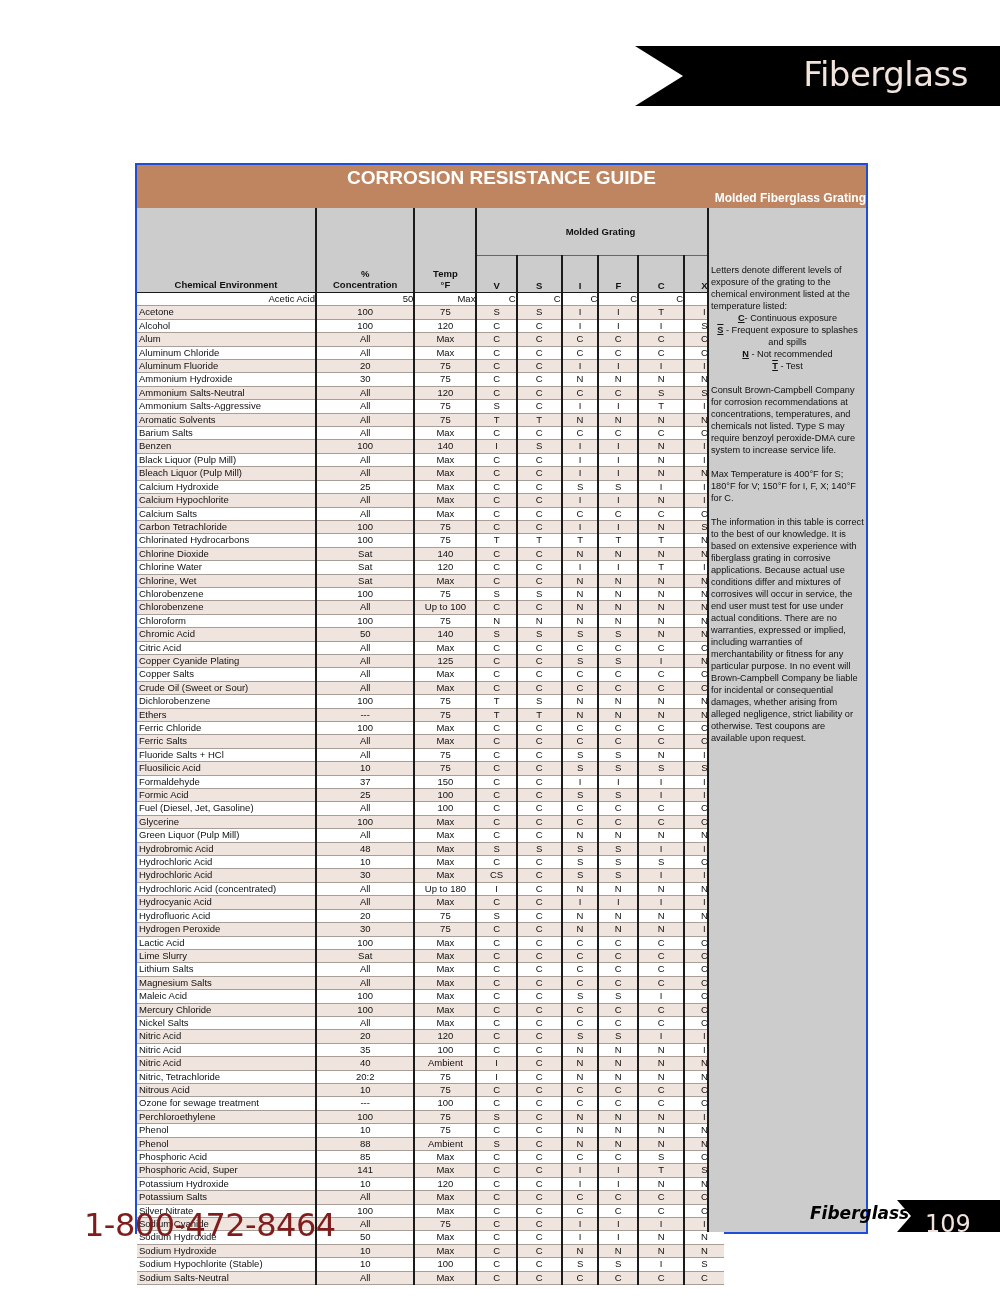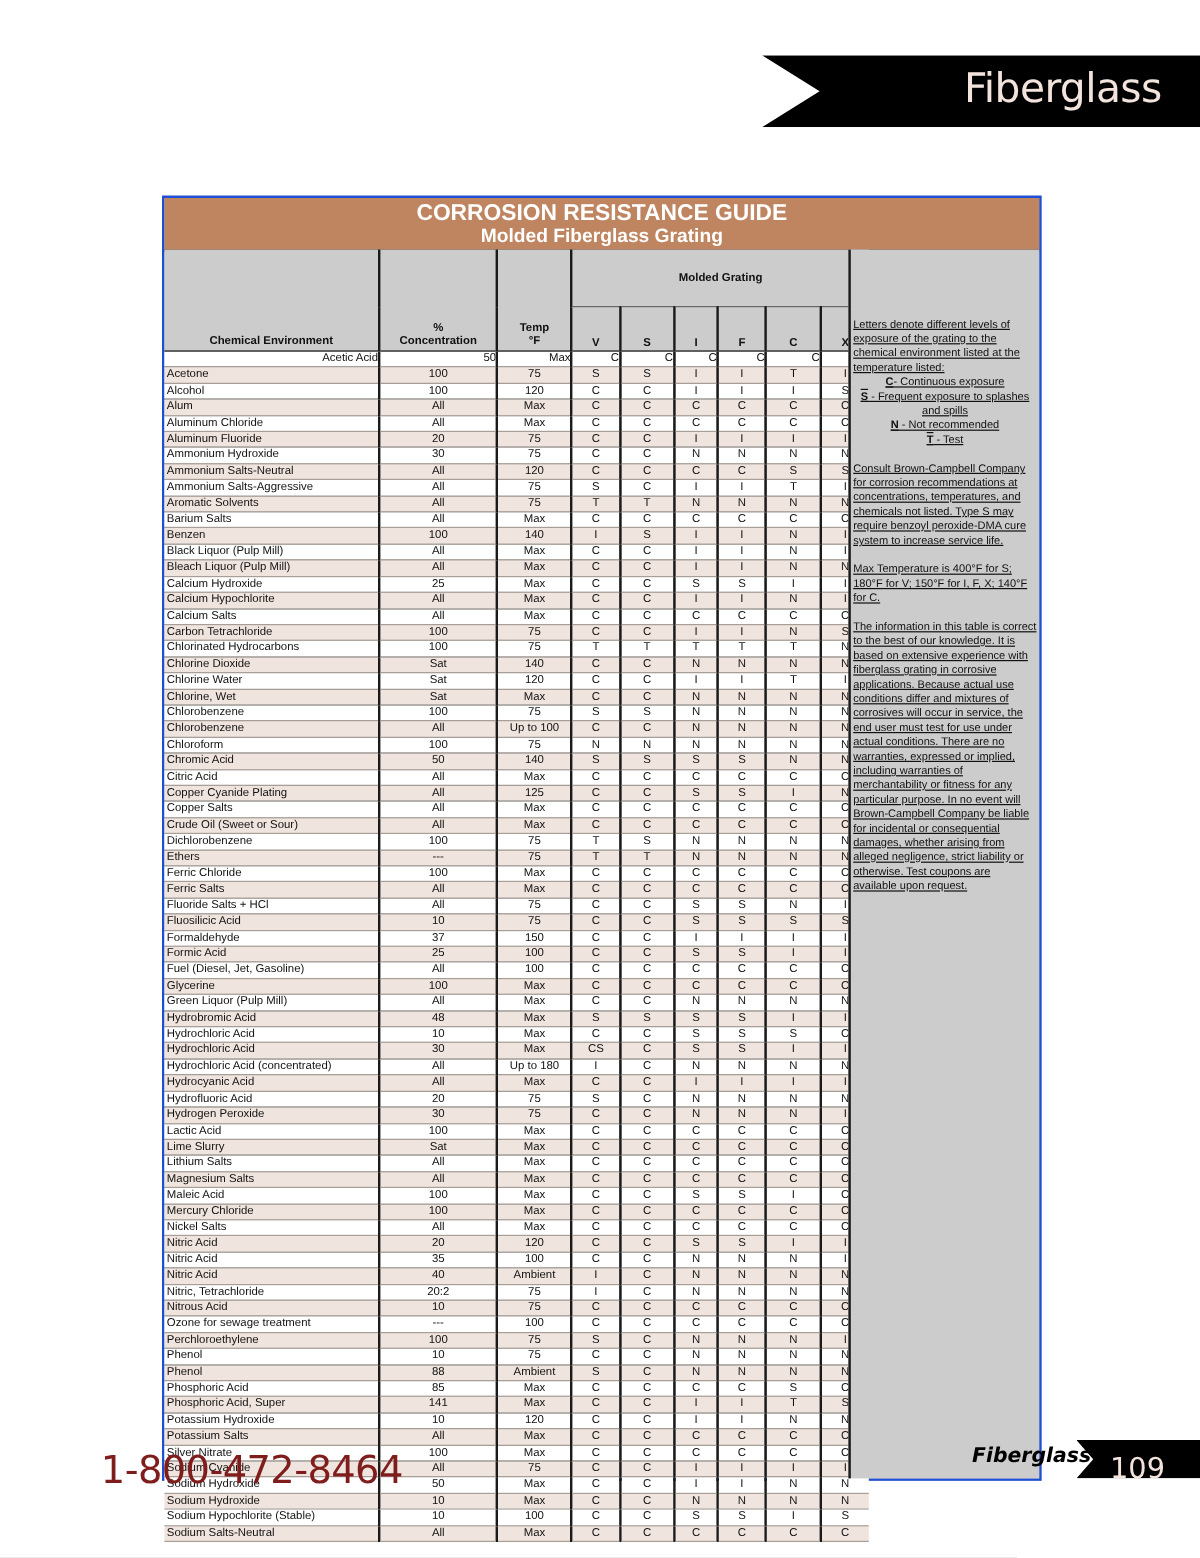--- a/index.html
+++ b/index.html
@@ -2,34 +2,34 @@
 <html><head>
 <meta charset="utf-8">
 <style>
   html,body{margin:0;padding:0;}
   body{width:1000px;height:1298px;background:#fff;position:relative;overflow:hidden;font-family:"Liberation Sans",sans-serif;}
   .banner{position:absolute;left:635px;top:46px;width:365px;height:60px;background:#000;clip-path:polygon(0 0,100% 0,100% 100%,0 100%,48px 50%);}
   .banner-text{position:absolute;right:32px;top:8px;color:#f2e4dc;font-family:"DejaVu Sans",sans-serif;font-size:34px;letter-spacing:-0.5px;}
   .guide{position:absolute;left:135px;top:116px;width:733px;height:1071px;border:2px solid #1d4ed8;box-sizing:border-box;background:#ccc;margin-top:47px;}
   .title-bar{position:absolute;left:0;top:0;right:0;height:43px;background:#bf8460;border-bottom:2px solid #1a1a1a;text-align:center;color:#fff;font-weight:bold;}
   .title-main{font-size:19px;line-height:22px;padding-top:2px;}
-  .title-sub{font-size:16px;line-height:18px;}
+  .title-sub{font-size:12px;line-height:18px;text-align:right;}
   table{position:absolute;left:0;top:43px;border-collapse:collapse;font-size:9.5px;color:#111;table-layout:fixed;}
   th{background:#ccc;font-weight:bold;font-size:9.5px;padding:16px;border-left:2px solid #1a1a1a;}
   th.first{border-left:none;}
   th.grp{height:15px;border-bottom:1px solid #666;}
   th.col{height:19px;vertical-align:bottom;padding-bottom:1px;}
   th.big{vertical-align:bottom;padding-bottom:2px;height:35px;}
   td{height:12.4px;line-height:12.4px;padding:0;text-align:center;border-left:2px solid #1a1a1a;border-bottom:1px solid #a89e98;white-space:nowrap;overflow:hidden;}
   td.name{text-align:left;padding-left:2px;border-left:none;}
   tr.odd td{background:#fff;}
   tr.even td{background:#f0e4de;}
   tbody tr:first-child td{border-top:1.5px solid #1a1a1a;text-align:right;}
   .notes{position:absolute;left:570px;top:43px;right:0;bottom:0;border-left:2px solid #1a1a1a;background:#ccc;padding:56px 2px 0 2px;font-size:9.2px;line-height:12px;color:#111;box-sizing:border-box;}
-  .notes p{margin:0 0 12px 0;text-decoration:underline;}
+  .notes p{margin:0 0 12px 0;}
   .legend-line{display:block;text-align:center;}
   .lk{font-weight:bold;text-decoration:underline;}
   .lk.over{text-decoration:underline overline;}
   .phone{position:absolute;left:84px;top:1206px;font-family:"DejaVu Sans",sans-serif;font-size:32px;color:#7f1d1d;letter-spacing:-0.5px;}
   .foot-label{position:absolute;left:810px;top:1203px;font-family:"DejaVu Sans",sans-serif;font-style:italic;font-weight:bold;font-size:17px;color:#000;}
   .foot-tab{position:absolute;left:897px;top:1200px;width:103px;height:32px;background:#000;clip-path:polygon(0 0,100% 0,100% 100%,0 100%,14px 50%);}
   .foot-num{position:absolute;left:28px;top:10px;color:#f2e4dc;font-family:"DejaVu Sans",sans-serif;font-size:24px;}
 </style>
 </head>
 <body>

